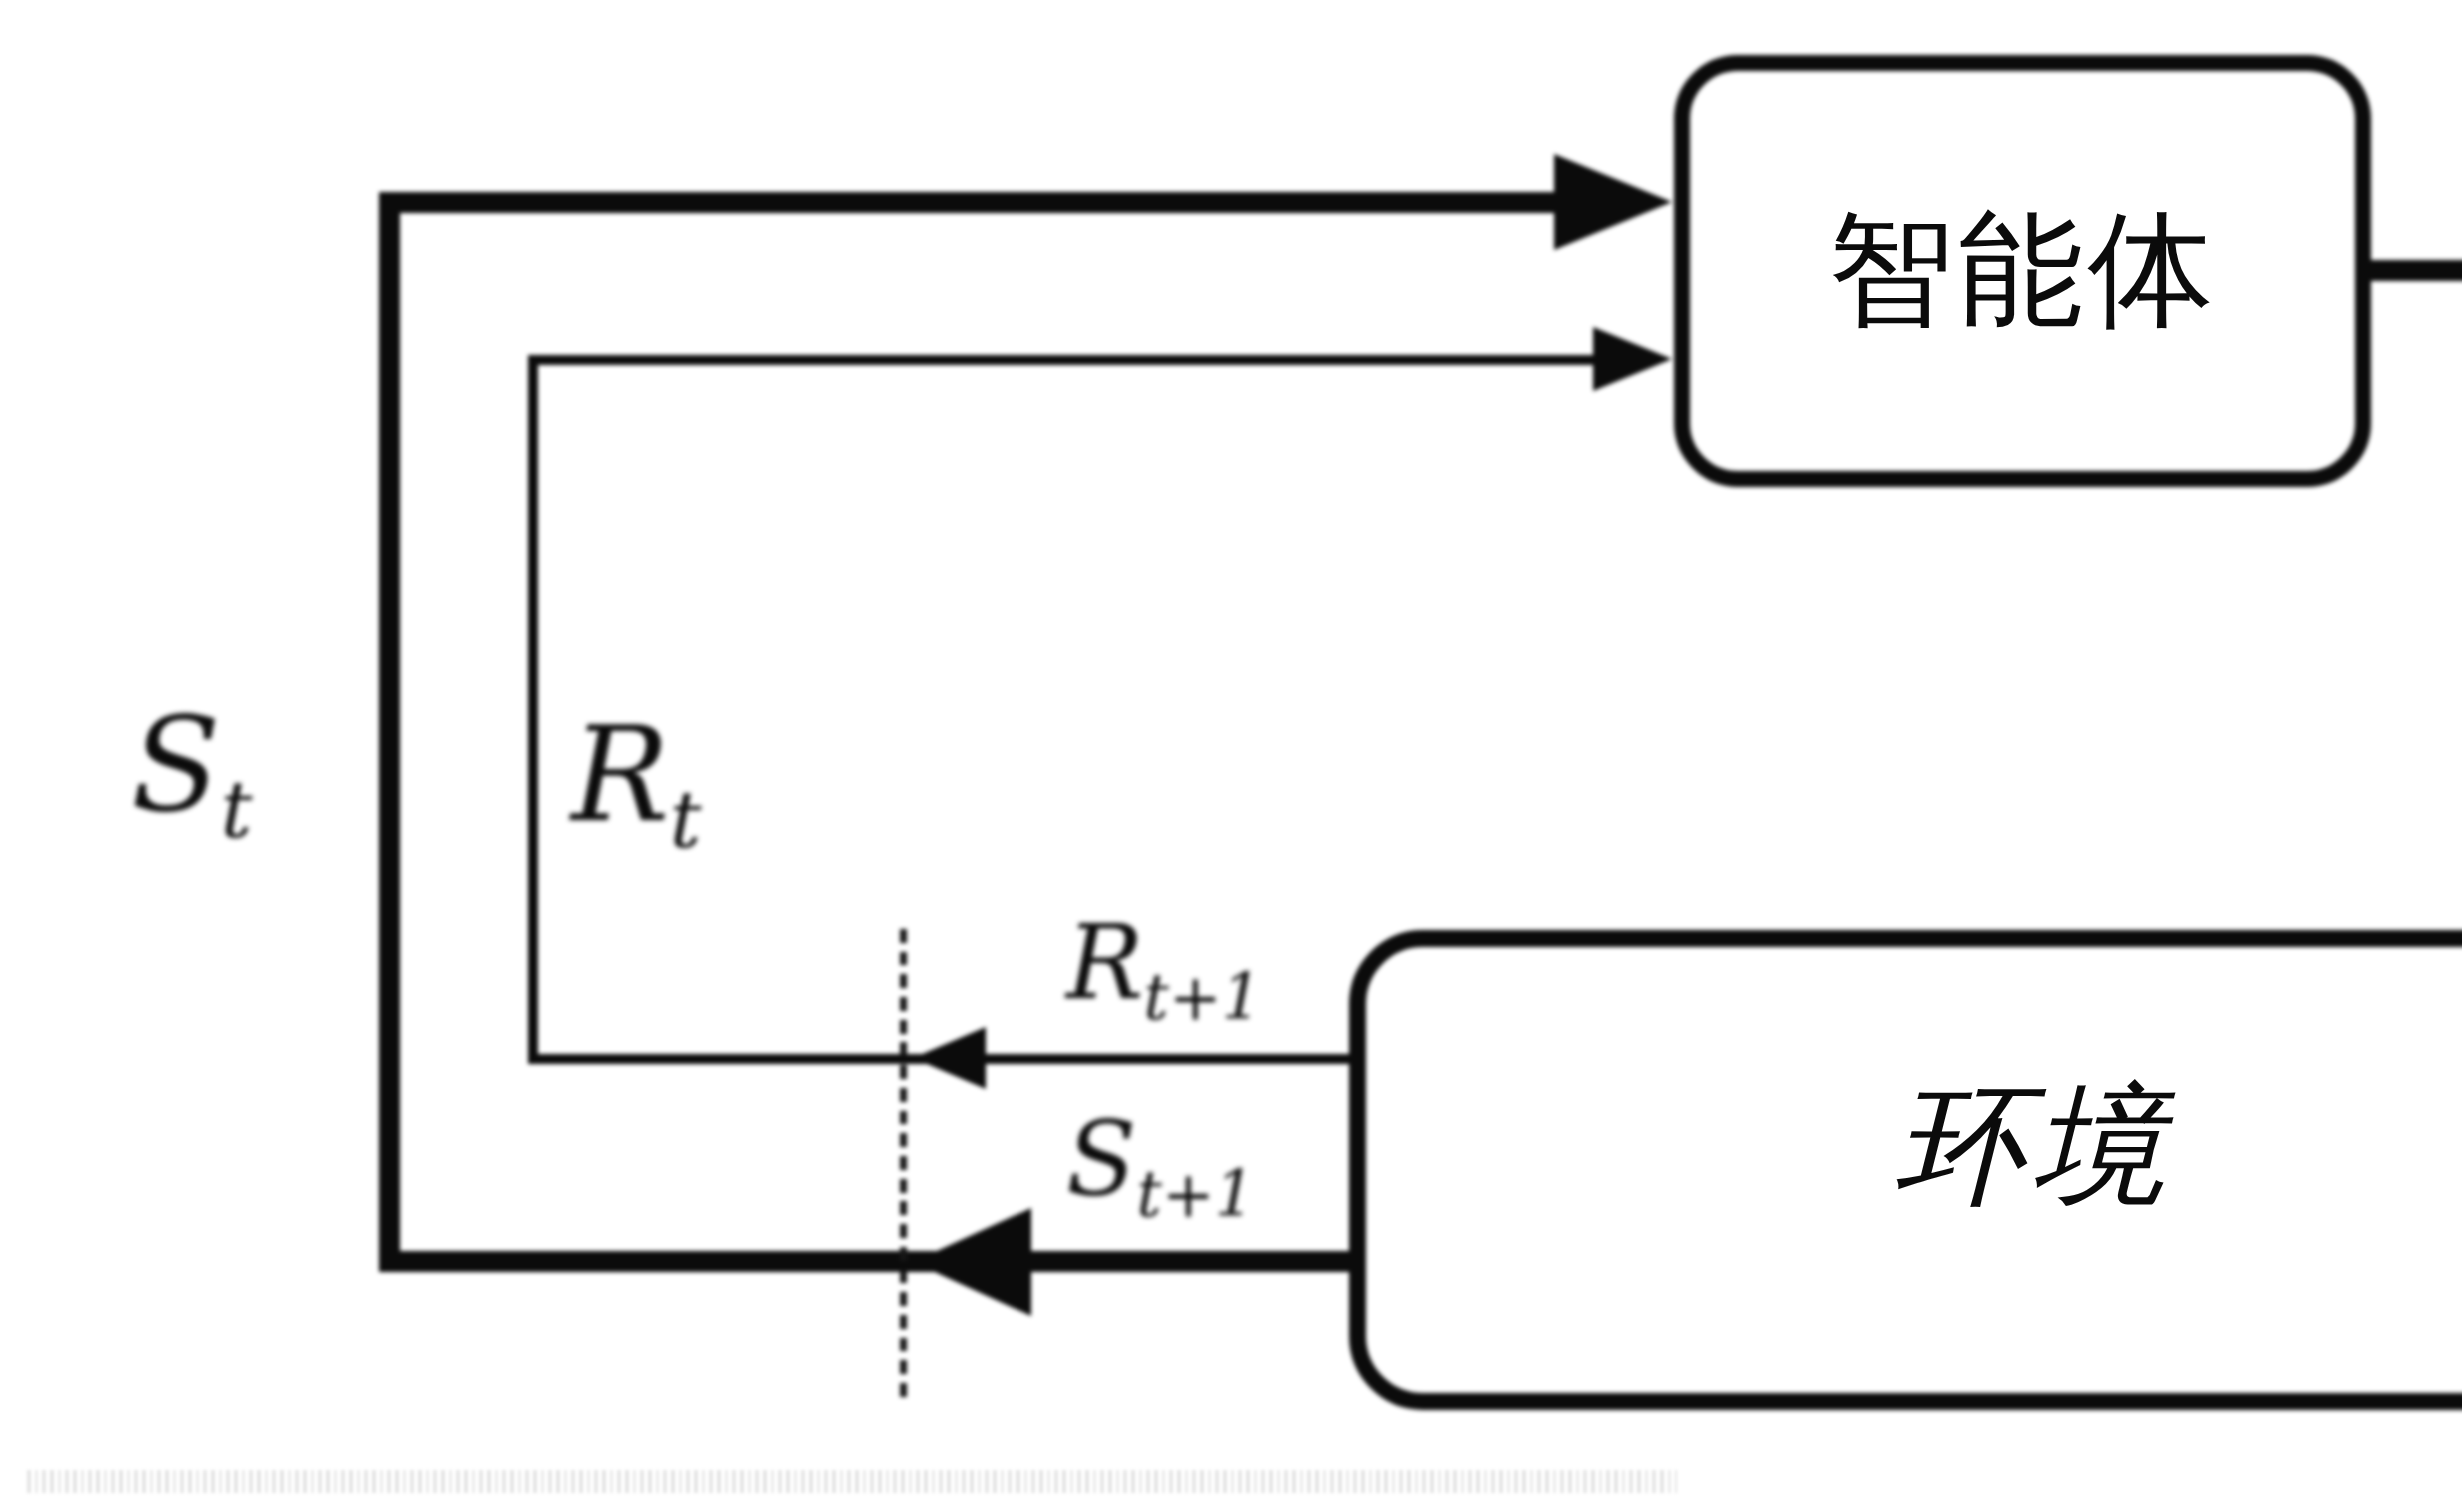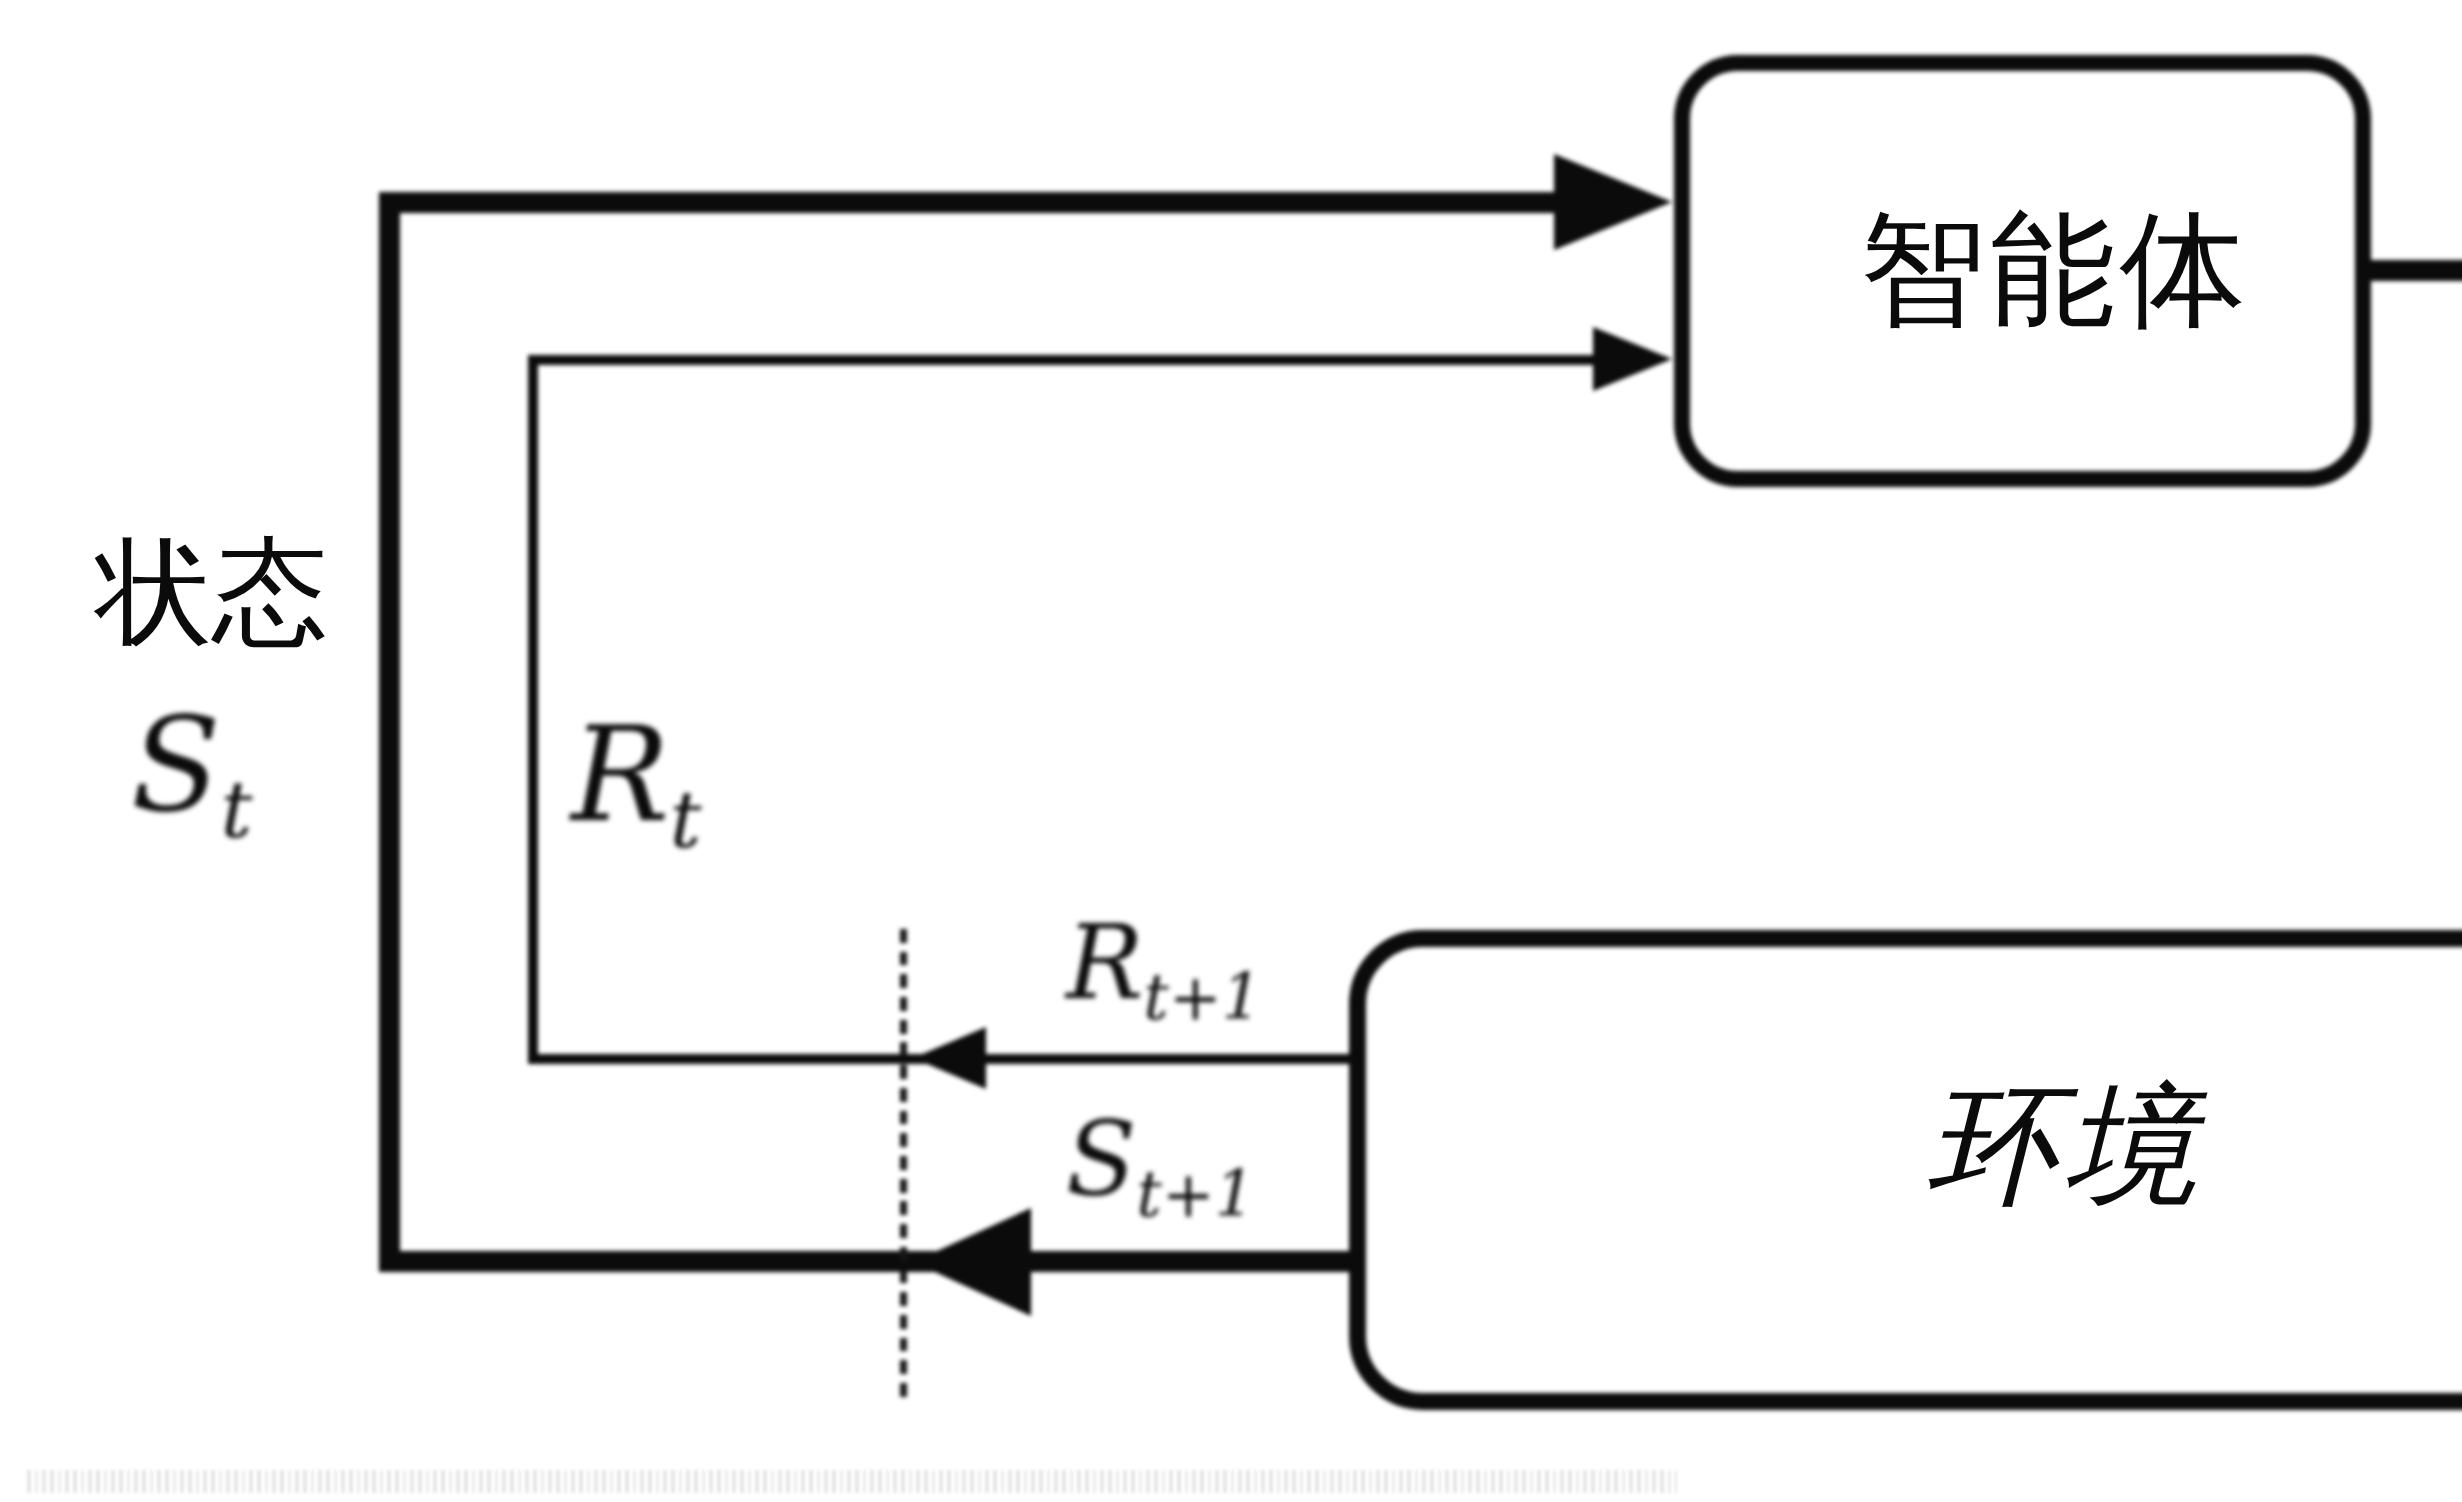--- a/index.html
+++ b/index.html
@@ -50,21 +50,20 @@
   .node-agent { border-radius: 64px; }
   .node-env   { border-radius: 74px; border-width: 17.7px; }
 
   .box-label {
     position: absolute;
     display: flex;
     align-items: center;
     justify-content: center;
     color: #0b0b0b;
     white-space: nowrap;
-    margin-left: 32px;
   }
   .box-label.agent { font-size: 126px; letter-spacing: 3.9px; }
   .box-label.env   { font-size: 132px; letter-spacing: 6.9px; }
   .box-label.env span { transform: translateY(-22.7px); font-style: italic; }
 
   .cjk-label {
     position: absolute;
     color: #0b0b0b;
     font-size: 116px;
     line-height: 1;
@@ -137,21 +136,20 @@
   </div>
 
   <div class="layer layer-cjk">
     <div class="box-label agent" style="left:1674px; top:55px; width:697px; height:432px;">
       <span>智能体</span>
     </div>
     <div class="box-label env" style="left:1349px; top:930px; width:1367px; height:480px;">
       <span>环境</span>
     </div>
 
-    <div class="cjk-label" style="left:96px; top:534px;">状态</div>
 
   </div>
 
   <div class="layer layer-math">
     <div class="math" style="left:131px; top:699px;">
       <span class="base">S</span><span class="sub">t</span>
     </div>
 
     <div class="math" style="left:571px; top:709px;">
       <span class="base">R</span><span class="sub">t</span>

